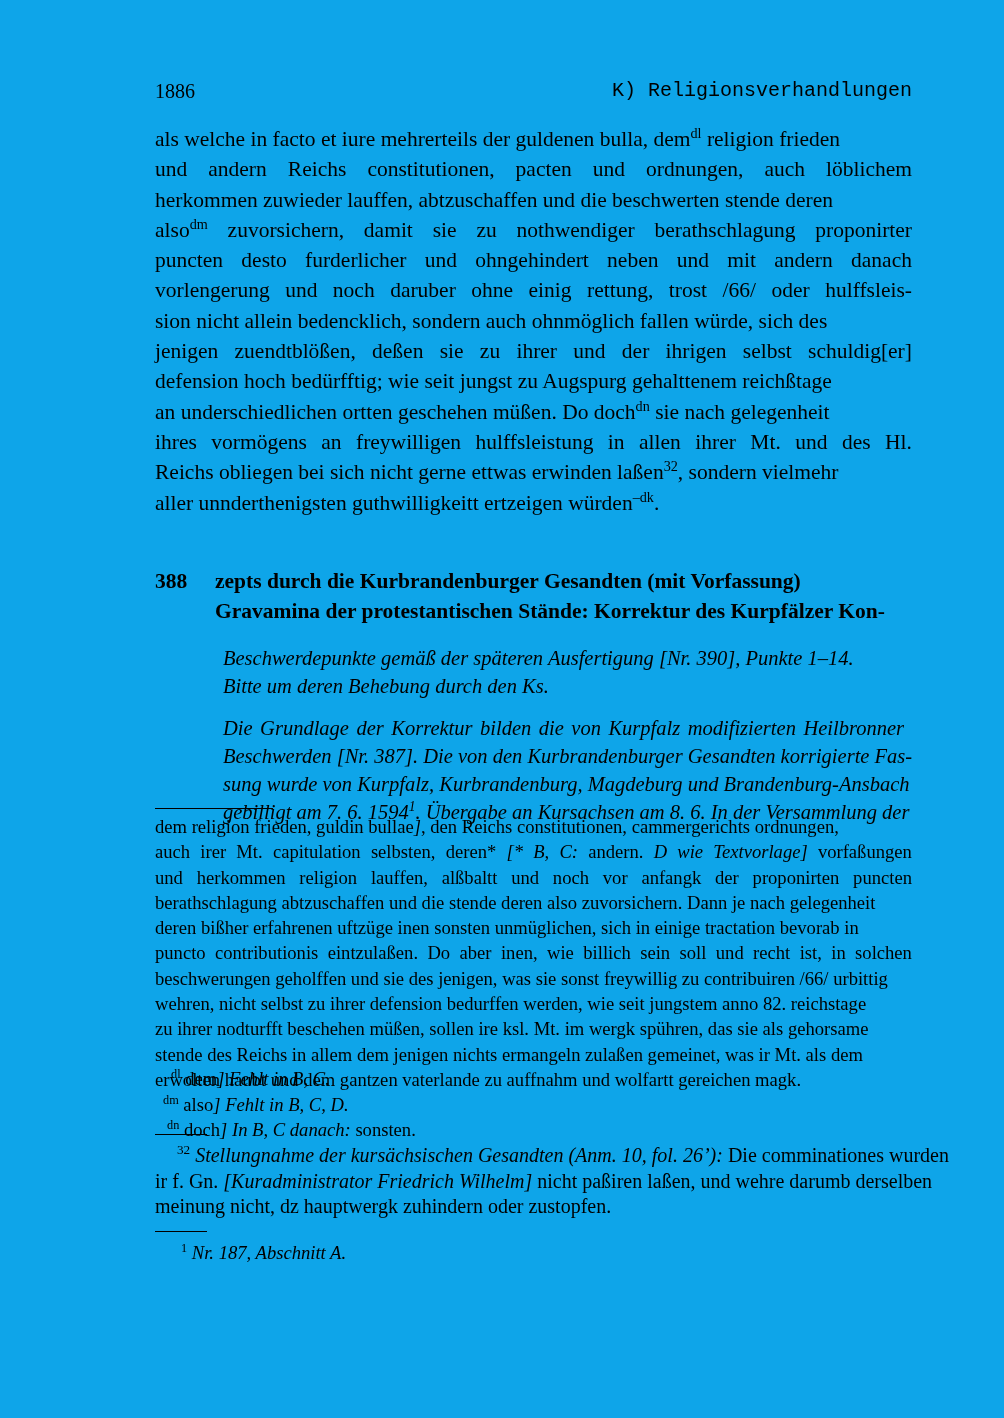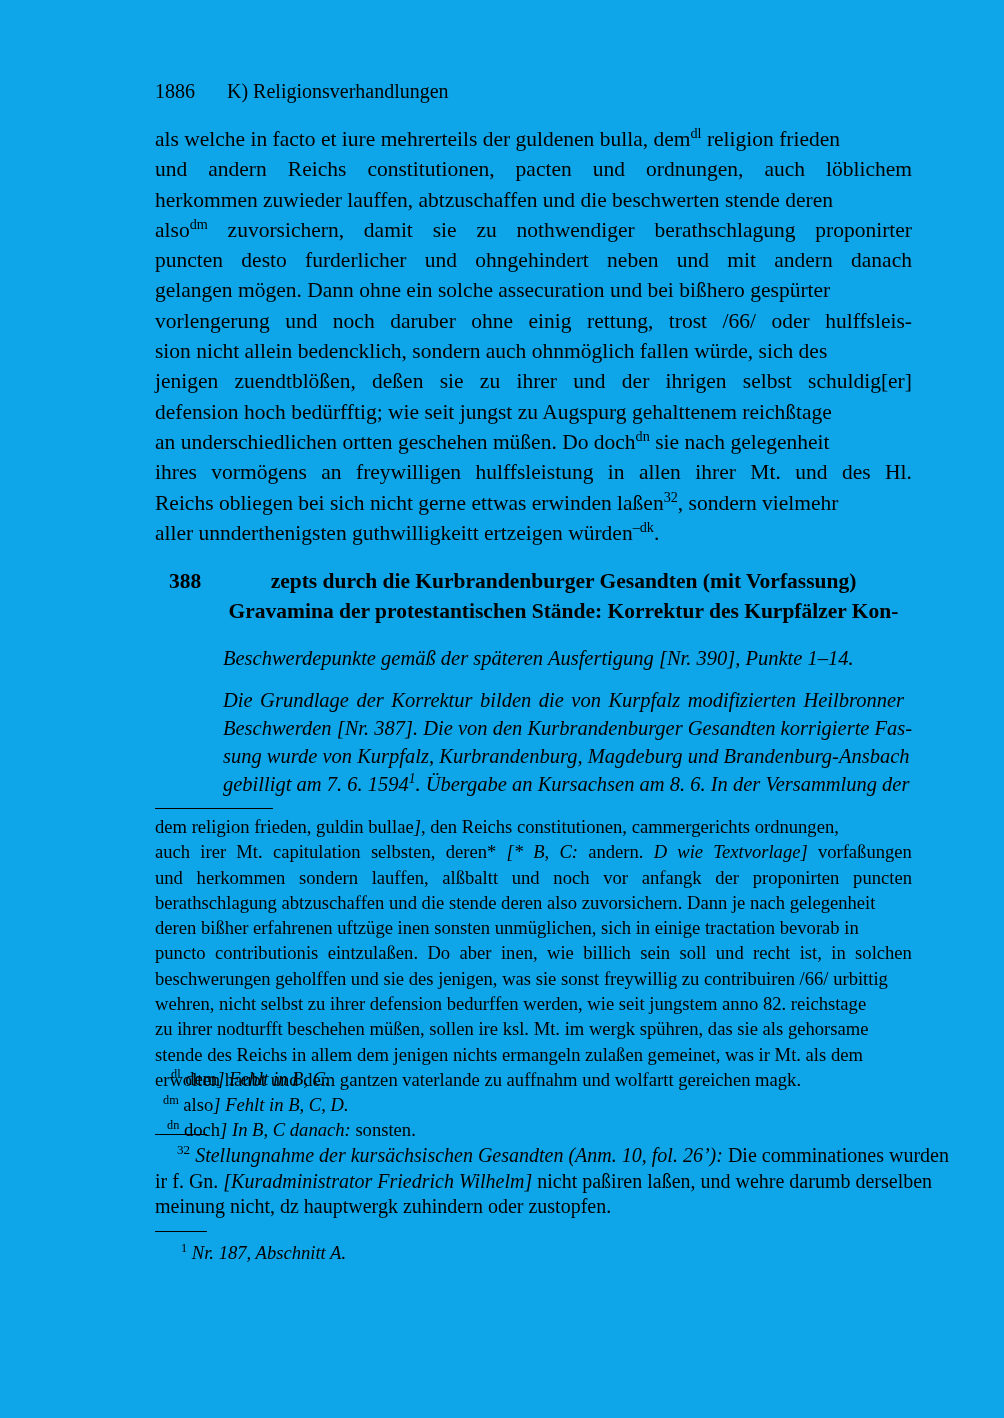--- a/index.html
+++ b/index.html
@@ -33,23 +33,24 @@
   .runhead .folio {
     position: absolute;
     left: 0;
     top: 0;
   }
   .runhead .title {
     position: absolute;
     left: 0;
     top: 0;
     width: 757px;
-    text-align: left;
+    text-align: right;
     padding-left: 72px;
     box-sizing: border-box;
+    font-family: Liberation Mono, monospace;
   }
 
   
   .textblock {
     position: absolute;
     left: 155px;
     top: 124px;
     width: 757px;
   }
   .body-par {
@@ -76,21 +77,20 @@
 
   
   .sec-head {
     position: absolute;
     left: 155px;
     top: 566px;
     width: 757px;
     font-weight: bold;
     font-size: 21.5px;
     line-height: 30px;
-    text-align: center;
   }
   .sec-head .num {
     position: absolute;
     left: 0;
     top: 0;
     width: 60px;
   }
   .sec-head .htext {
     margin-left: 60px;
     display: block;
@@ -252,21 +252,20 @@
           <span>desto</span>
           <span>furderlicher</span>
           <span>und</span>
           <span>ohngehindert</span>
           <span>neben</span>
           <span>und</span>
           <span>mit</span>
           <span>andern</span>
           <span>danach</span>
         </span>
-        <span class="ln">gelangen mögen. Dann ohne ein solche assecuration und bei bißhero gespürter</span>
         <span class="ln j">
           <span>vorlengerung</span>
           <span>und</span>
           <span>noch</span>
           <span>daruber</span>
           <span>ohne</span>
           <span>einig</span>
           <span>rettung,</span>
           <span>trost</span>
           <span>/66/</span>
@@ -312,20 +311,21 @@
     <span class="num">388</span>
     <span class="htext" id="sec-title">
         <span class="ln">zepts durch die Kurbrandenburger Gesandten (mit Vorfassung)</span>
         <span class="ln">Gravamina der protestantischen Stände: Korrektur des Kurpfälzer Kon-</span>
       </span>
   </div>
 
   <div class="regest">
     <p id="regest-p1">
         <span class="ln">Beschwerdepunkte gemäß der späteren Ausfertigung [Nr. 390], Punkte 1–14.</span>
+        <span class="ln">Bitte um deren Behebung durch den Ks.</span>
       </p>
     <p class="second" id="regest-p2">
         <span class="ln j">
           <span>Die</span>
           <span>Grundlage</span>
           <span>der</span>
           <span>Korrektur</span>
           <span>bilden</span>
           <span>die</span>
           <span>von</span>
@@ -357,21 +357,21 @@
         <span class="it">C:</span>
         <span>andern.</span>
         <span class="it">D</span>
         <span class="it">wie</span>
         <span class="it">Textvorlage]</span>
         <span>vorfaßungen</span>
       </span>
       <span class="ln j">
         <span>und</span>
         <span>herkommen</span>
-        <span>sondern</span>
+        <span>religion</span>
         <span>lauffen,</span>
         <span>alßbaltt</span>
         <span>und</span>
         <span>noch</span>
         <span>vor</span>
         <span>anfangk</span>
         <span>der</span>
         <span>proponirten</span>
         <span>puncten</span>
       </span>

